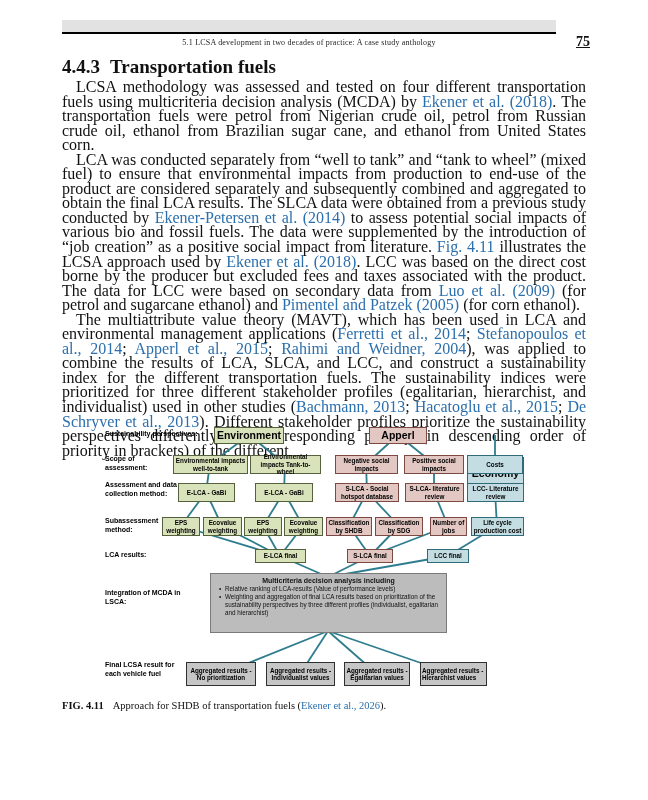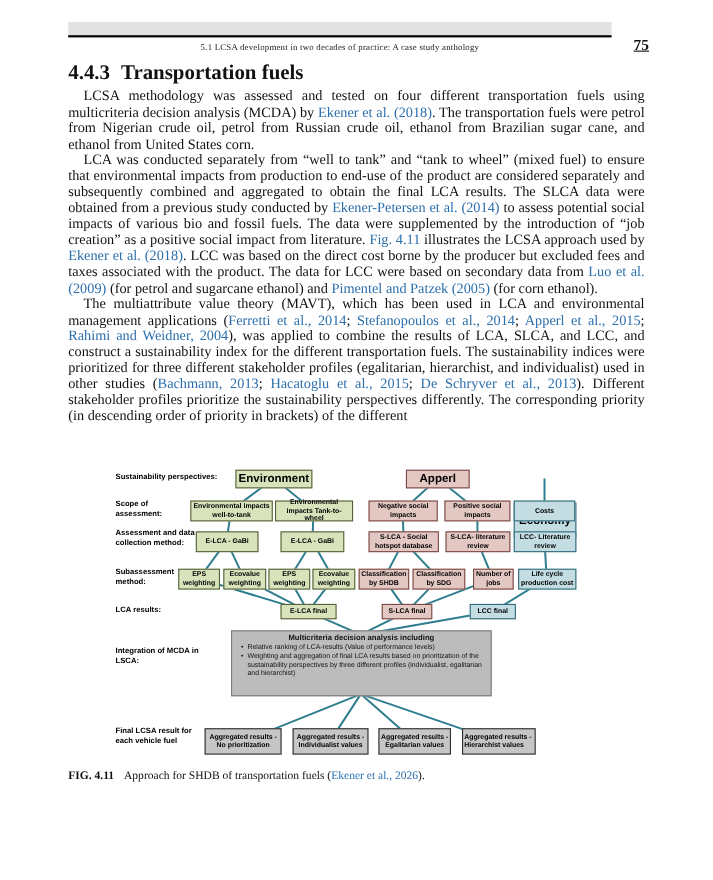--- a/index.html
+++ b/index.html
@@ -17,21 +17,21 @@
   .hdr-bar{position:absolute;left:62px;top:20px;width:494px;height:12px;background:var(--bar);}
   .hdr-rule{position:absolute;left:62px;top:32px;width:494px;height:2px;background:#000;}
   .running-head{position:absolute;left:62px;top:38px;width:494px;text-align:center;
       font-size:8px;color:#222;letter-spacing:.2px;}
   .page-num{position:absolute;left:556px;top:34px;width:34px;text-align:right;
       font-size:14px;font-weight:700;text-decoration:underline;}
   .sec-heading{position:absolute;left:62px;top:56px;font-size:19px;font-weight:700;}
   .sec-heading .num{margin-right:10px;}
 
   .body-text{position:absolute;left:62px;top:80px;width:524px;
-      font-size:13px;line-height:14.55px;text-align:justify;}
+      font-size:16px;line-height:14.55px;text-align:justify;}
   .body-text p{margin:0;text-indent:14px;}
   .cite{color:var(--link);cursor:pointer;}
 
   
   .fig{position:absolute;left:99px;top:427px;width:540px;height:265px;
        font-family:"Liberation Sans", sans-serif;}
   .fig svg{position:absolute;left:0;top:0;}
   .fig svg line{stroke:var(--line);stroke-width:1.8;}
   .flabel{position:absolute;font-size:7px;font-weight:700;line-height:8.5px;color:#000;}
   .box{position:absolute;display:flex;align-items:center;justify-content:center;

